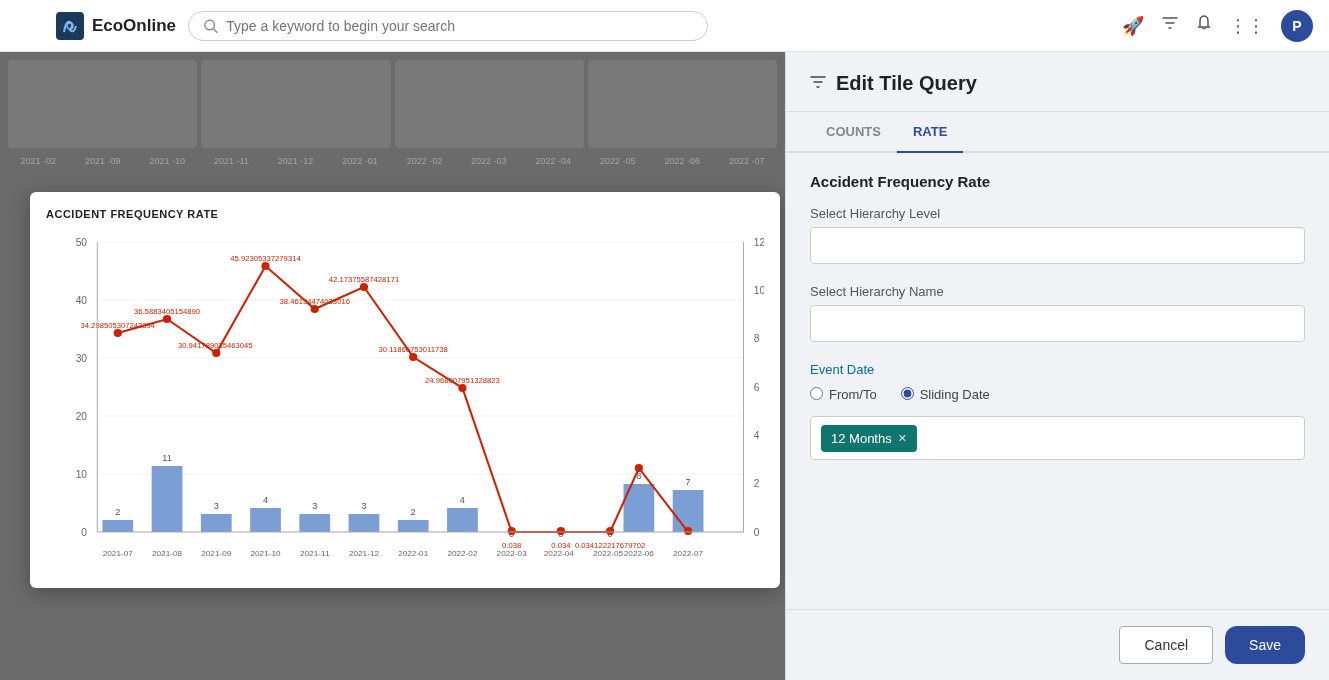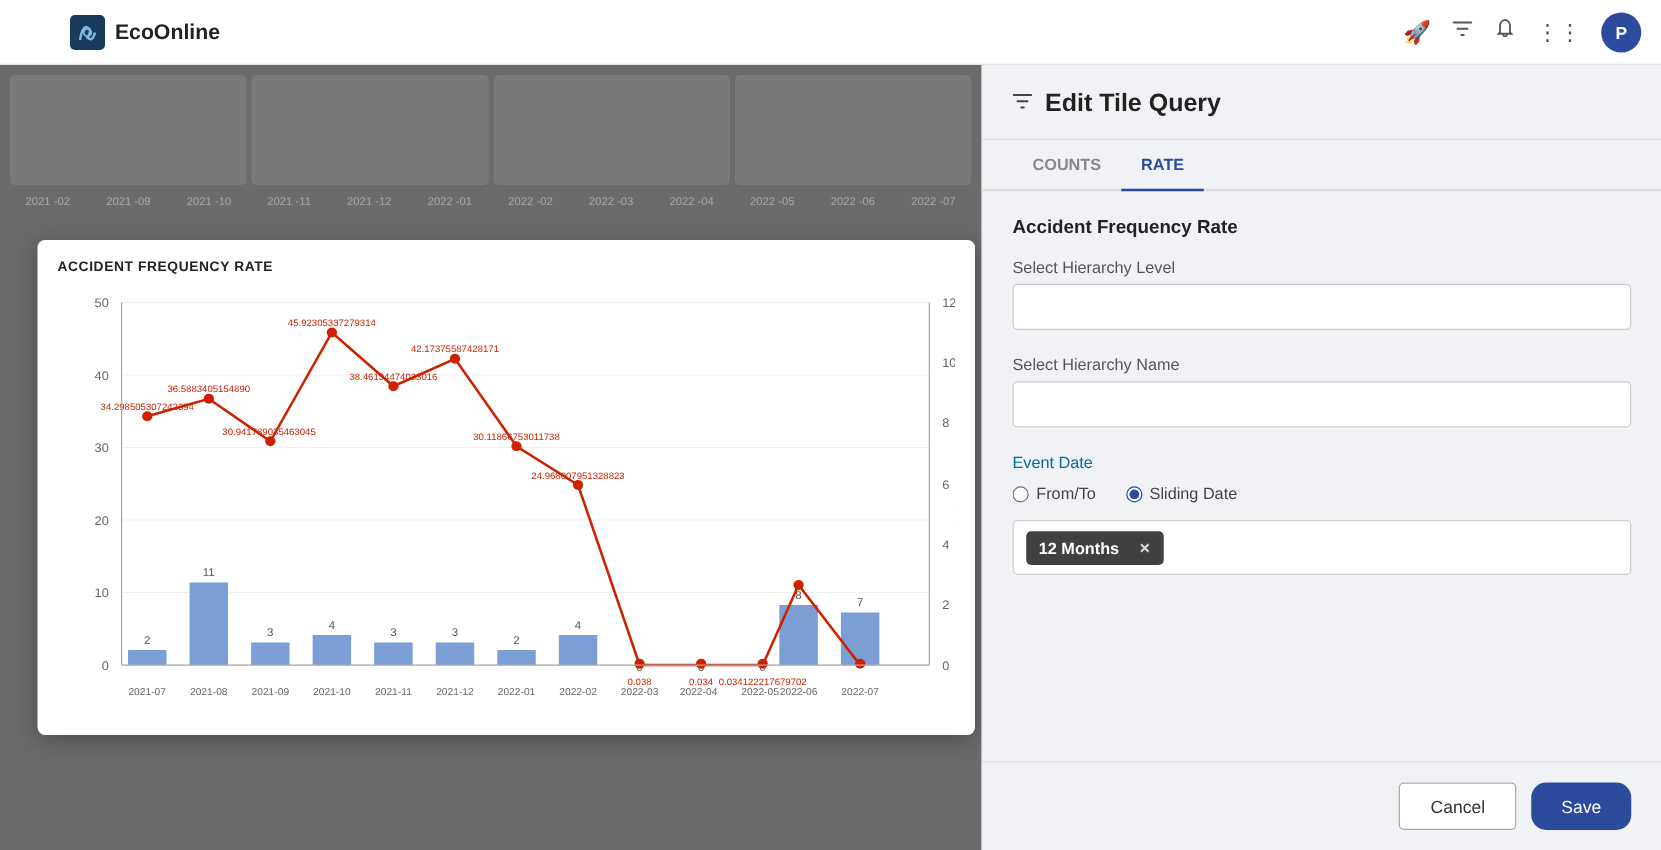--- a/index.html
+++ b/index.html
@@ -189,50 +189,50 @@
       margin-bottom: 10px;
     }
     .radio-row {
       display: flex;
       align-items: center;
       gap: 24px;
       margin-bottom: 14px;
     }
     .radio-option {
       display: flex;
-      align-items: flex-end;
+      align-items: flex-start;
       gap: 6px;
       font-size: 13px;
       color: #444;
       cursor: pointer;
     }
     .radio-option input[type="radio"] {
       accent-color: #2c4b9c;
     }
     .sliding-date-input {
       display: flex;
       align-items: center;
       gap: 8px;
       width: 100%;
       border: 1px solid #ccc;
       border-radius: 4px;
       background: #fff;
       padding: 6px 10px;
       min-height: 44px;
     }
     .months-badge {
-      background: #404040;
+      background: #0f766e;
       color: #fff;
       border-radius: 4px;
       padding: 6px 10px;
       font-size: 13px;
-      font-weight: 700;
-      display: flex;
-      align-items: center;
-      gap: 16px;
+      font-weight: 400;
+      display: flex;
+      align-items: center;
+      gap: 6px;
       cursor: pointer;
     }
     .months-badge .x-icon {
       font-size: 11px;
       opacity: 0.8;
     }
 
     
     .panel-footer {
       padding: 16px 24px;
@@ -277,20 +277,27 @@
 <body>
 
 <div class="topnav">
   <div class="logo-area">
     <svg class="logo-icon" viewBox="0 0 28 28" fill="none">
       <rect width="28" height="28" rx="4" fill="#1a3a5c"></rect>
       <path d="M8 20 Q10 8 14 10 Q18 12 14 18 Q18 22 20 14" stroke="#7eb8e8" stroke-width="2" fill="none"></path>
       <circle cx="14" cy="14" r="3" fill="none" stroke="#7eb8e8" stroke-width="1.5"></circle>
     </svg>
     <span class="logo-text">EcoOnline</span>
+  </div>
+  <div class="search-bar">
+    <svg width="16" height="16" viewBox="0 0 16 16" fill="none">
+      <circle cx="7" cy="7" r="5" stroke="#888" stroke-width="1.5"></circle>
+      <line x1="11" y1="11" x2="15" y2="15" stroke="#888" stroke-width="1.5"></line>
+    </svg>
+    <input type="text" placeholder="Type a keyword to begin your search" style="">
   </div>
   <div class="nav-icons">
     <span class="nav-icon">🚀</span>
     <span class="nav-icon">
       <svg width="18" height="18" viewBox="0 0 18 18" fill="none">
         <path d="M2 4h14M5 9h8M8 14h2" stroke="#555" stroke-width="1.5" stroke-linecap="round"></path>
       </svg>
     </span>
     <span class="nav-icon">
       <svg width="18" height="18" viewBox="0 0 18 18" fill="none">

